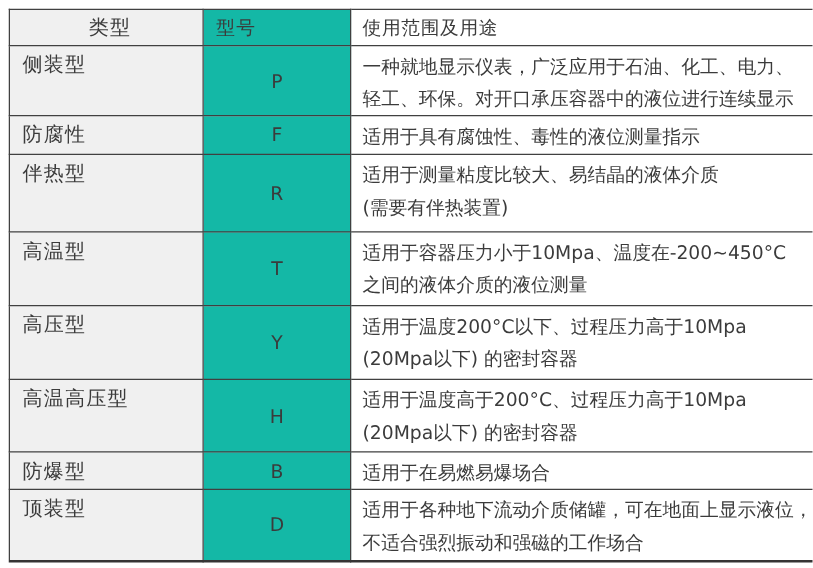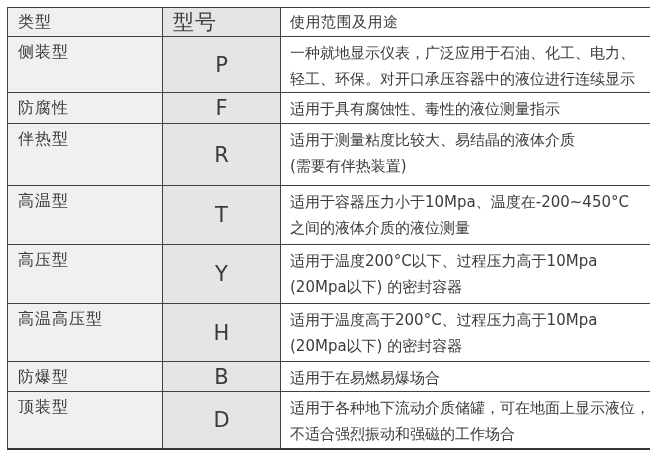--- a/index.html
+++ b/index.html
@@ -25,28 +25,28 @@
   
   .c1{
     width:140px;
     background:#f0f0f0;
     text-align:left;
     vertical-align:top;
     padding:5px 4px 0 10px;
     font-size:16px;
     letter-spacing:1px;
   }
-  th.c1{vertical-align:middle;padding-top:0;}
+  th.c1{vertical-align:middle;padding-top:0;text-align:center;}
   
   .c2{
     width:107px;
-    background:#e5e5e5;
+    background:#14b8a6;
     text-align:center;
     vertical-align:middle;
-    font-size:21px;
+    font-size:15px;
   }
   th.c2{
     text-align:left;
     padding-left:10px;
     letter-spacing:1px;
   }
   
   .c3{
     width:386px;
     background:#ffffff;

